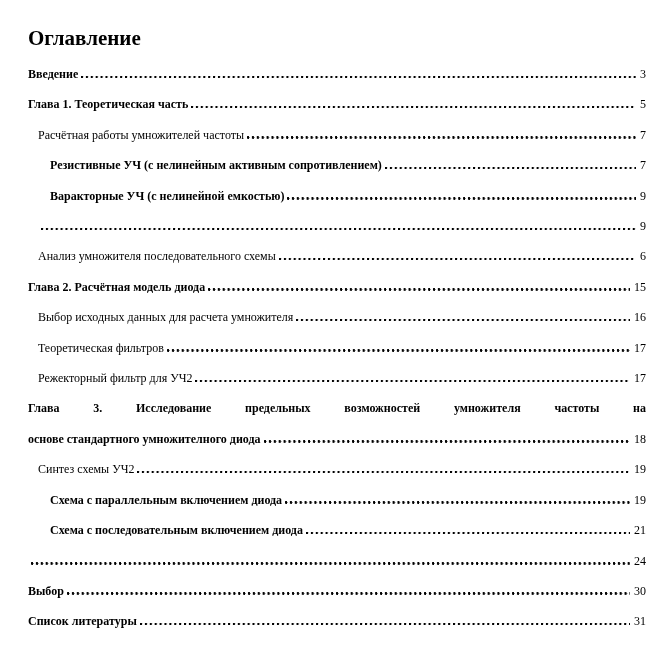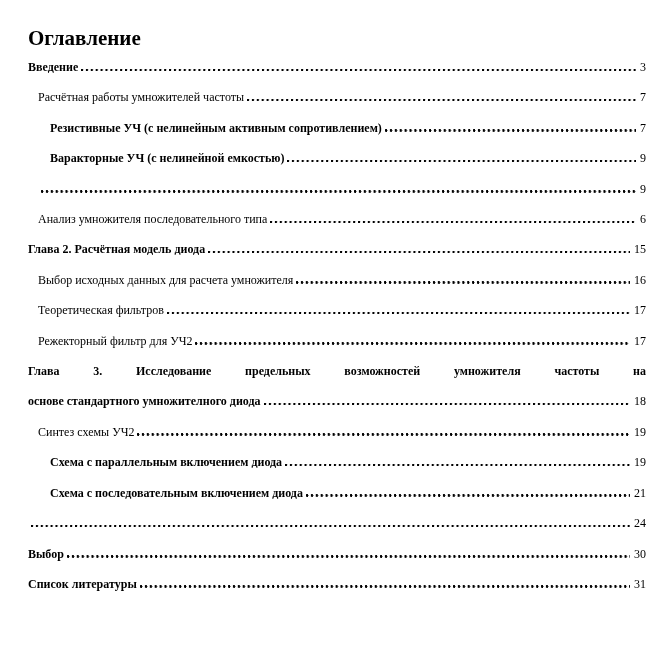--- a/index.html
+++ b/index.html
@@ -16,21 +16,21 @@
     background: #ffffff;
     color: #000000;
     font-family: "Liberation Serif", "DejaVu Serif", serif;
     padding: 25px 22px 0 28px;
     overflow: hidden;
   }
   .toc-heading {
     font-size: 21px;
     line-height: 27px;
     font-weight: bold;
-    margin: 0 0 0 0;
+    margin: 0 0 7px 0;
   }
   .toc-list {
     font-size: 12px;
   }
   .toc-entry { padding-left: 0; }
   .toc-entry.level-1 { padding-left: 10px; }
   .toc-entry.level-2 { padding-left: 22px; }
   .toc-entry.bold .toc-title,
   .toc-entry.bold .toc-line-full { font-weight: bold; }
 
@@ -66,20 +66,28 @@
   <h1 class="toc-heading">Оглавление</h1>
   <div class="toc-list">
       <div class="toc-entry level-0 bold">
     <div class="toc-wrap-lines"></div>
     <div class="toc-lastline">
       <span class="toc-title">Введение</span>
       <span class="dot-leader"></span>
       <span class="toc-page-num">3</span>
     </div>
   </div>
+      <div class="toc-entry level-0 bold">
+    <div class="toc-wrap-lines"></div>
+    <div class="toc-lastline">
+      <span class="toc-title">Глава 1. Теоретическая часть</span>
+      <span class="dot-leader"></span>
+      <span class="toc-page-num">5</span>
+    </div>
+  </div>
       <div class="toc-entry level-1">
     <div class="toc-wrap-lines"></div>
     <div class="toc-lastline">
       <span class="toc-title">Расчётная работы умножителей частоты</span>
       <span class="dot-leader"></span>
       <span class="toc-page-num">7</span>
     </div>
   </div>
       <div class="toc-entry level-2 bold">
     <div class="toc-wrap-lines"></div>
@@ -100,21 +108,21 @@
       <div class="toc-entry level-1">
     <div class="toc-wrap-lines"></div>
     <div class="toc-lastline">
       <span class="dot-leader"></span>
       <span class="toc-page-num">9</span>
     </div>
   </div>
       <div class="toc-entry level-1">
     <div class="toc-wrap-lines"></div>
     <div class="toc-lastline">
-      <span class="toc-title">Анализ умножителя последовательного типа</span>
+      <span class="toc-title">Анализ умножителя последовательного схемы</span>
       <span class="dot-leader"></span>
       <span class="toc-page-num">6</span>
     </div>
   </div>
       <div class="toc-entry level-0 bold">
     <div class="toc-wrap-lines"></div>
     <div class="toc-lastline">
       <span class="toc-title">Глава 2. Расчётная модель диода</span>
       <span class="dot-leader"></span>
       <span class="toc-page-num">15</span>

